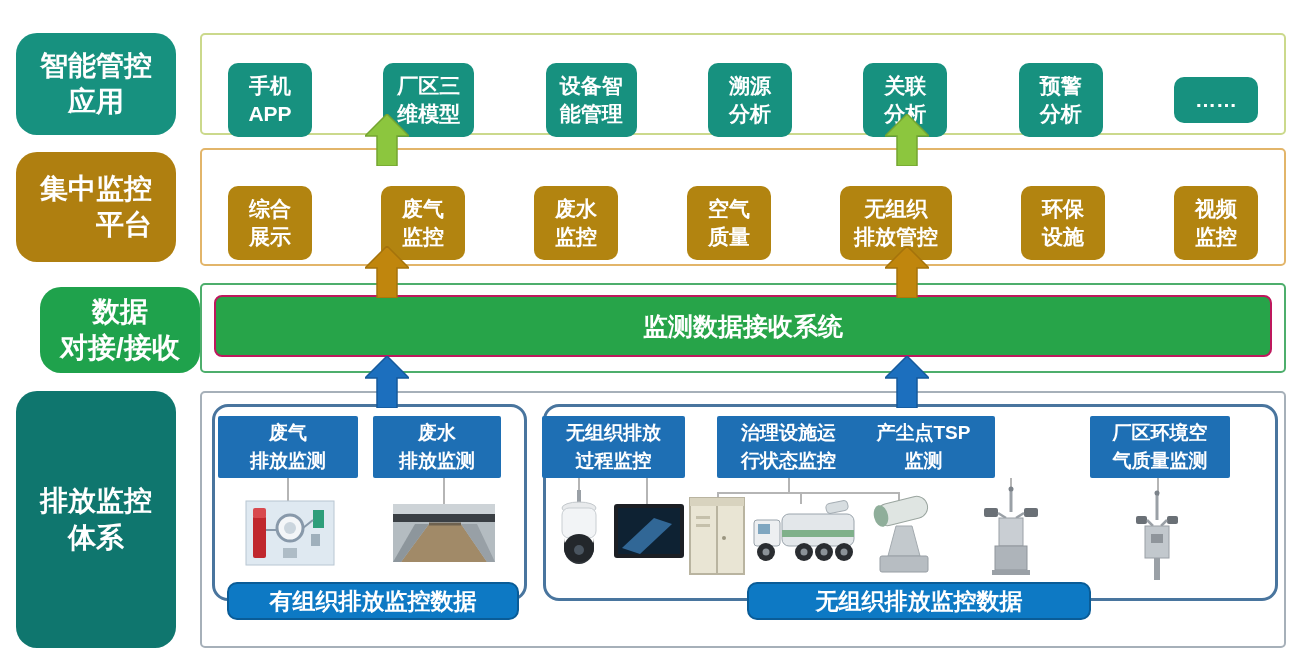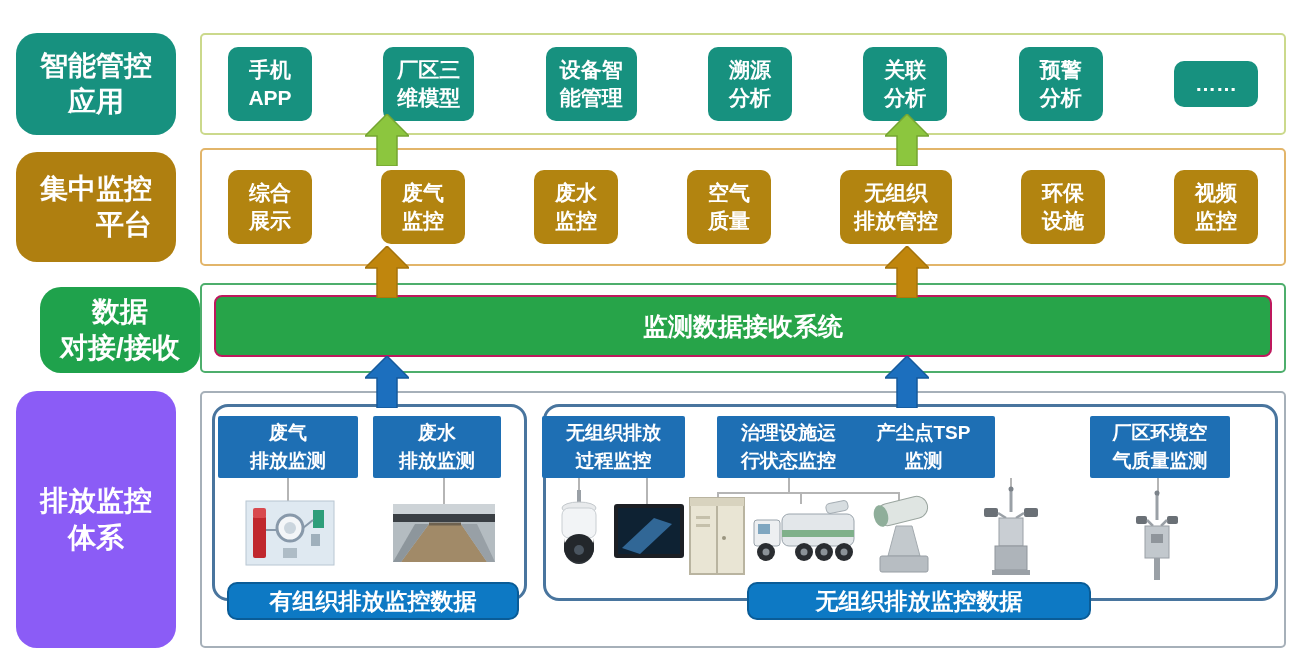--- a/index.html
+++ b/index.html
@@ -6,30 +6,30 @@
   .page{position:relative;width:1306px;height:660px;background:#ffffff;
         font-family:"Liberation Sans","DejaVu Sans",sans-serif;overflow:hidden;}
 
   
   .label-box{position:absolute;left:16px;width:160px;display:flex;align-items:center;
              justify-content:center;color:#fff;font-weight:700;font-size:28px;line-height:1.3;
              text-align:center;white-space:pre-line;border-radius:21px;}
   #app-label{top:33px;height:102px;background:#17917F;}
   #platform-label{top:152px;height:110px;background:#AF7F10;text-align:right;}
   #data-label{top:287px;height:86px;background:#1FA24C;margin-left:24px;}
-  #monitor-label{top:391px;height:257px;background:#8b5cf6;}
+  #monitor-label{top:391px;height:257px;background:#0f766e;}
 
   
   .panel{position:absolute;left:200px;width:1086px;background:#fff;border-radius:5px;box-sizing:border-box;z-index:1;}
   #app-panel{top:33px;height:102px;border:2px solid #CBD98C;}
   #platform-panel{top:148px;height:118px;border:2px solid #E2B56A;}
   #data-panel{top:283px;height:90px;border:2px solid #4DAE6C;}
   #monitor-panel{top:391px;height:257px;border:2px solid #A6B0B9;}
 
-  .btn-row{display:flex;align-items:center;justify-content:space-between;padding:0 26px;height:100%;}
+  .btn-row{display:flex;align-items:center;justify-content:space-between;padding:16px 26px;height:100%;}
   .btn{border-radius:10px;color:#fff;font-weight:700;font-size:21px;line-height:1.35;text-align:center;
        white-space:pre-line;padding:9px 14px;min-width:84px;box-sizing:border-box;}
   .btn.teal{background:#17917F;}
   .btn.gold{background:#B28410;}
 
   .green-bar{position:absolute;left:214px;top:295px;width:1058px;height:62px;background:#27A449;
              border:2px solid #be185d;border-radius:8px;display:flex;align-items:center;justify-content:center;
              color:#fff;font-weight:700;font-size:25px;z-index:2;box-sizing:border-box;}
 
   

